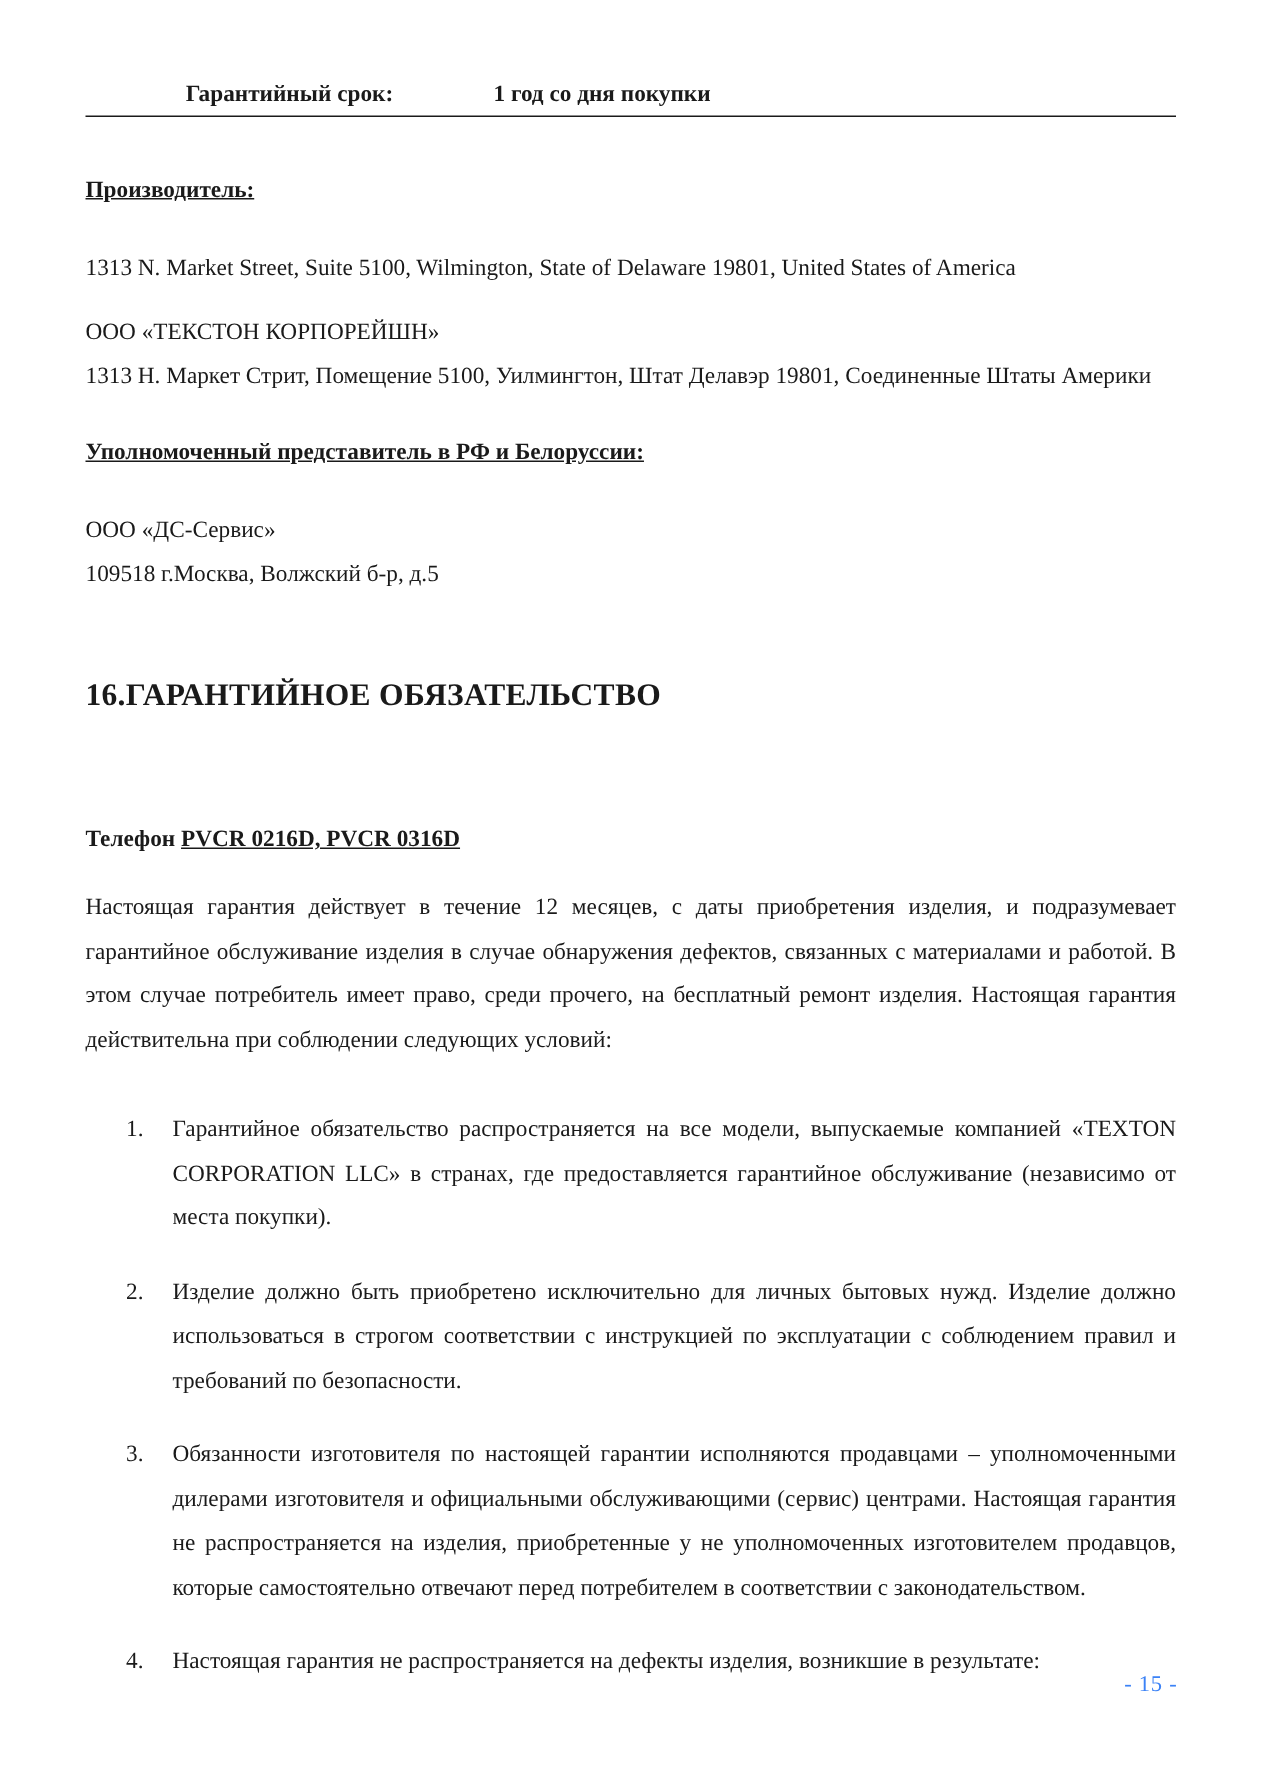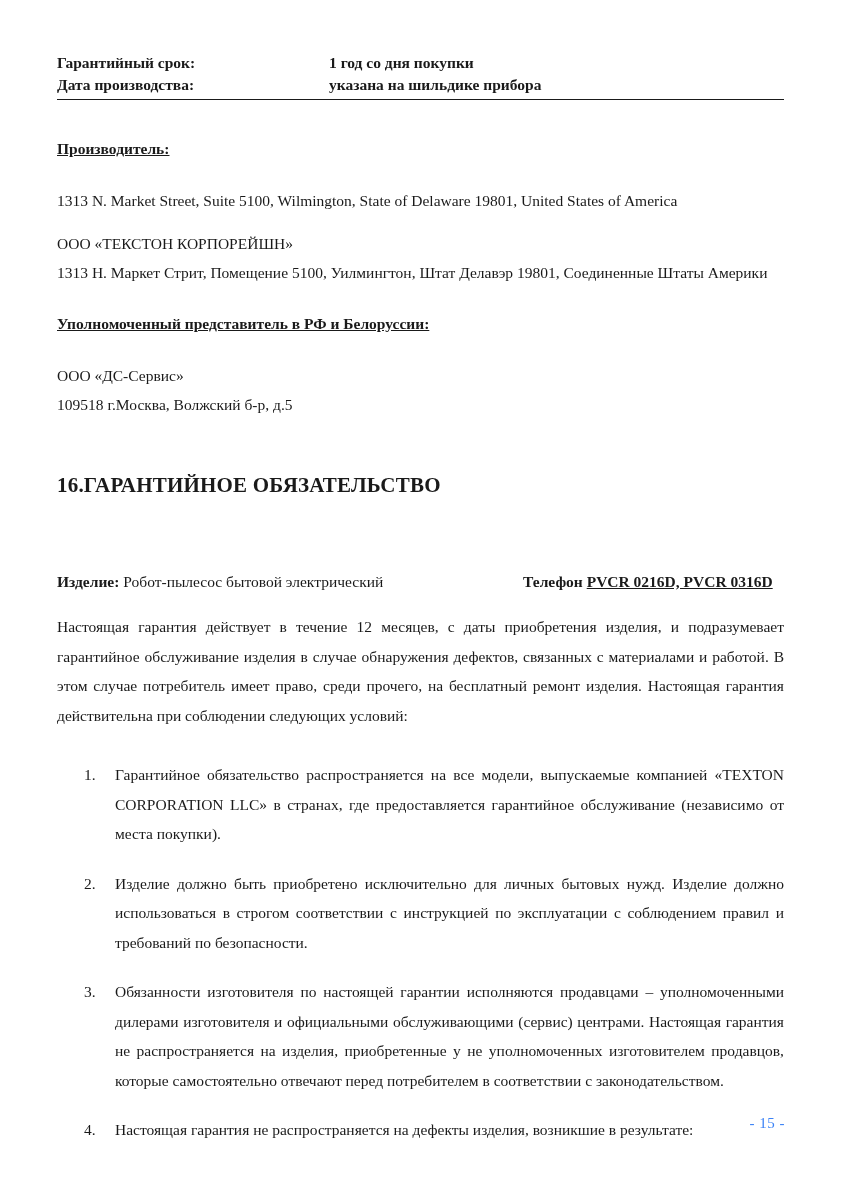--- a/index.html
+++ b/index.html
@@ -38,21 +38,21 @@
     border-collapse: collapse;
     font-weight: bold;
     font-size: 15.5px;
     line-height: 22px;
   }
   .hdr-table td {
     padding: 0;
     vertical-align: top;
     white-space: nowrap;
   }
-  .hdr-label { width: 272px; }
+  .hdr-label { width: 272px; text-align: center; }
   .hdr-rule {
     border-bottom: 1.6px solid #1a1a1a;
     width: 727px;
     height: 0;
     margin-top: 3px;
   }
 
   
   .spacer-lg { height: 38px; }
   .spacer-md { height: 26px; }
@@ -143,24 +143,20 @@
 
 <div class="page">
   <div class="content">
 
     <table class="hdr-table">
       <tbody>
         <tr>
           <td class="hdr-label">Гарантийный срок:</td>
           <td>1 год со дня покупки</td>
         </tr>
-        <tr>
-          <td class="hdr-label">Дата производства:</td>
-          <td>указана на шильдике прибора</td>
-        </tr>
       </tbody>
     </table>
     <div class="hdr-rule"></div>
 
     <div class="spacer-lg"></div>
 
     <div class="bold-head">Производитель:</div>
 
     <div class="spacer-md"></div>
 
@@ -180,23 +176,20 @@
     <div class="addr-line">ООО «ДС-Сервис»</div>
     <div class="addr-line">109518 г.Москва, Волжский б-р, д.5</div>
 
     <div style="height:52px"></div>
 
     <h1 class="section-title">16.ГАРАНТИЙНОЕ ОБЯЗАТЕЛЬСТВО</h1>
 
     <div style="height:72px"></div>
 
     <div class="product-row">
-      <div class="product-left">
-        <span class="b">Изделие:</span><span>&nbsp;</span><span>Робот-пылесос бытовой электрический</span>
-      </div>
       <div class="product-right">
         <span class="b">Телефон</span><span>&nbsp;</span><span class="b u">PVCR 0216D, PVCR 0316D</span>
       </div>
     </div>
 
     <div style="height:19px"></div>
 
     <p class="jtext">Настоящая гарантия действует в течение 12 месяцев, с даты приобретения изделия, и подразумевает гарантийное обслуживание изделия в случае обнаружения дефектов, связанных с материалами и работой. В этом случае потребитель имеет право, среди прочего, на бесплатный ремонт изделия. Настоящая гарантия действительна при соблюдении следующих условий:</p>
 
     <div style="height:10px"></div>

